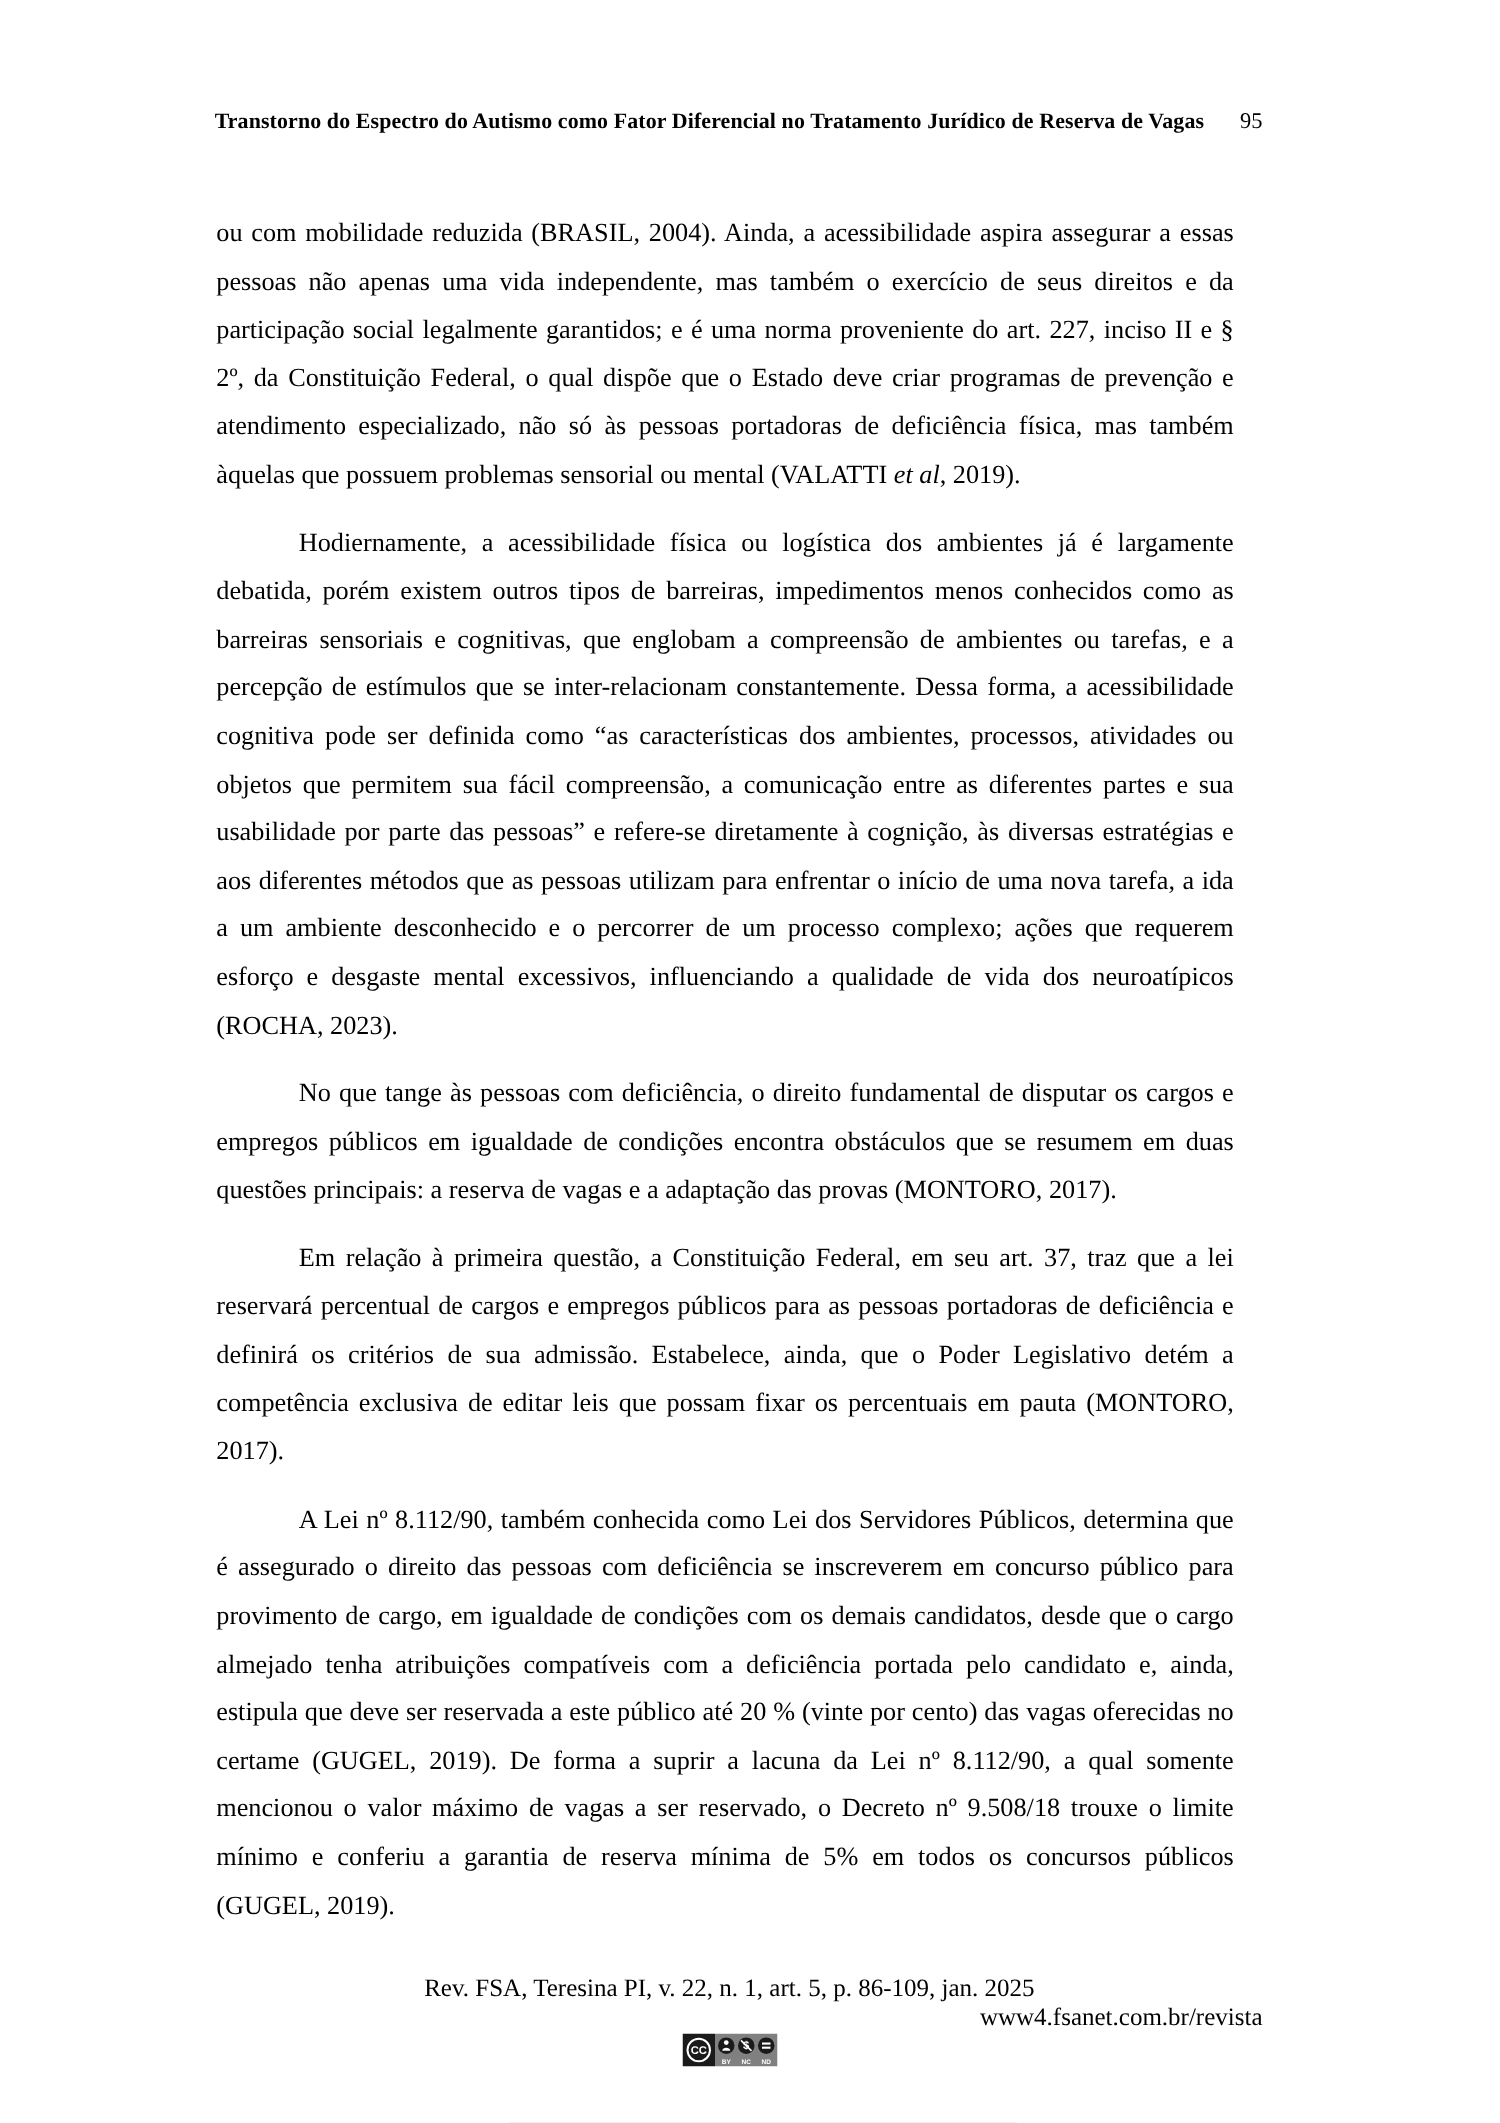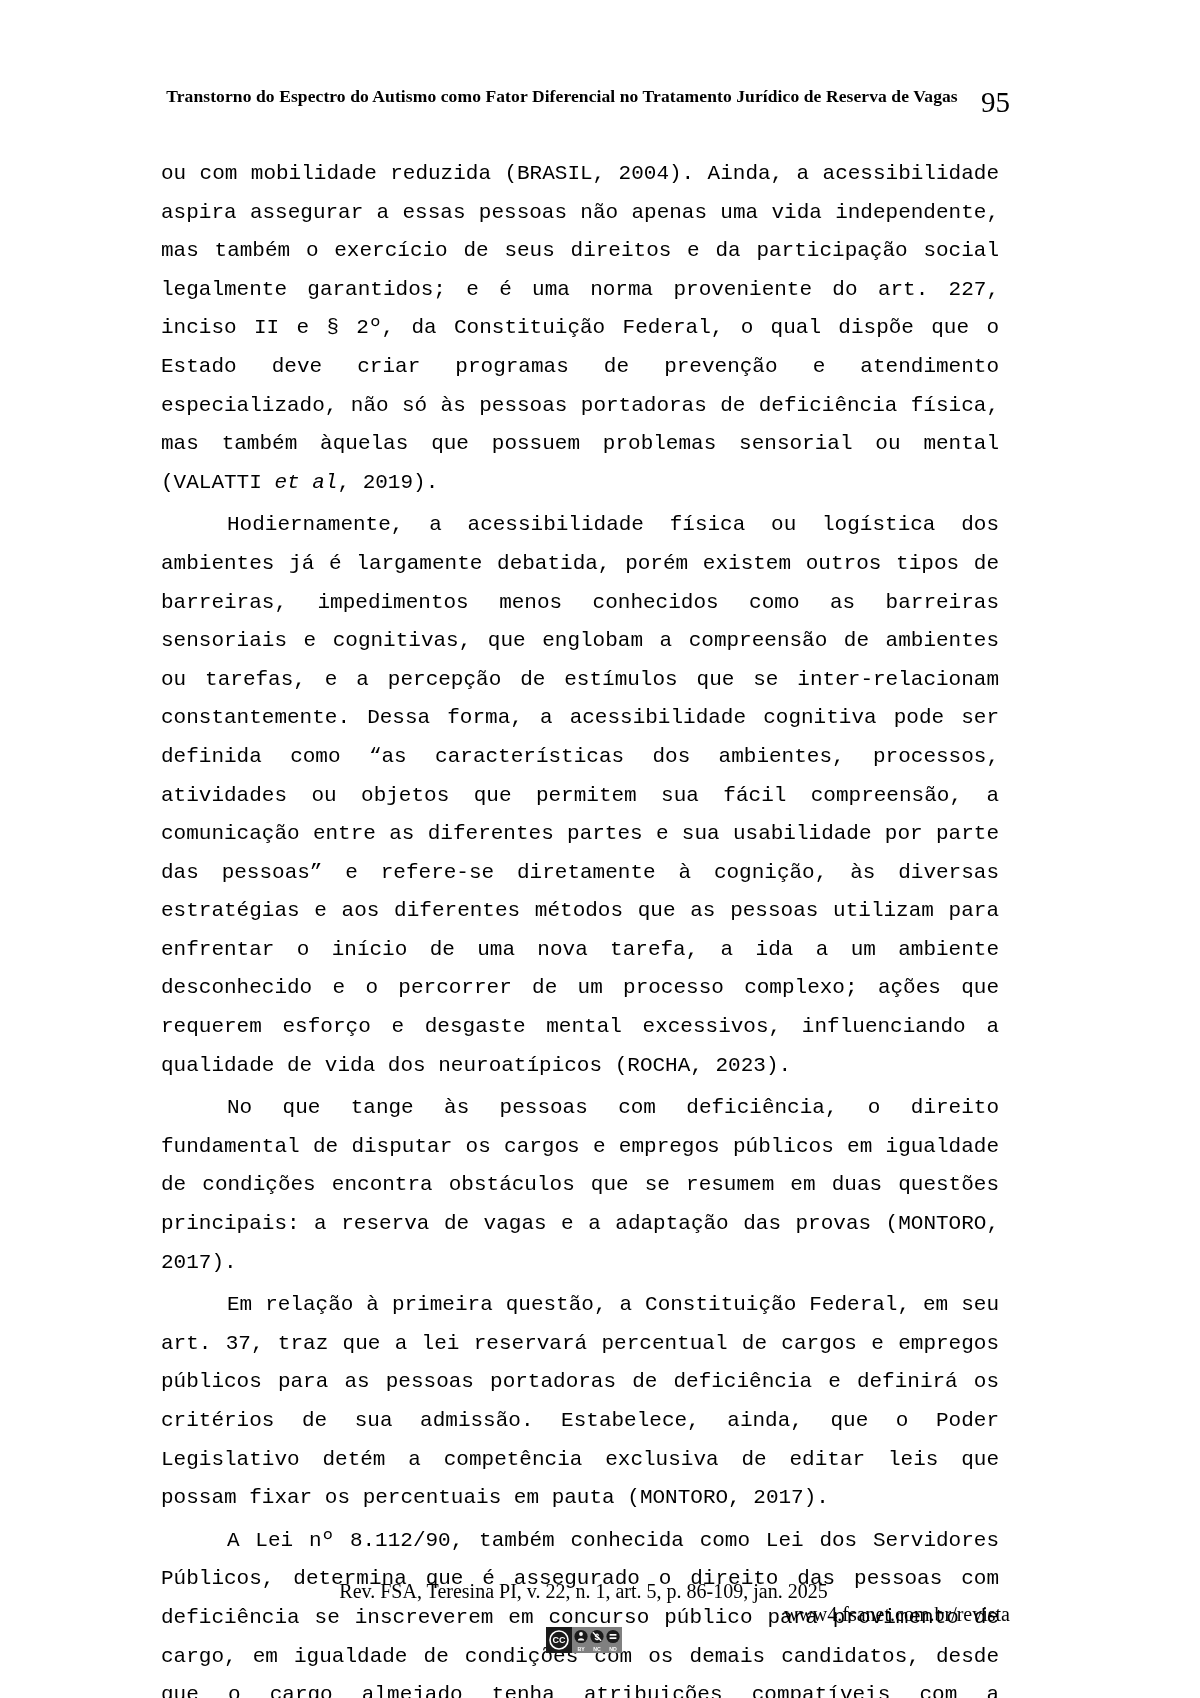--- a/index.html
+++ b/index.html
@@ -12,44 +12,44 @@
     color: #000000;
     font-family: "Liberation Serif", "DejaVu Serif", serif;
     overflow: hidden;
   }
   .header {
     position: absolute;
     top: 86px;
     left: 157px;
     width: 853px;
     display: flex;
-    align-items: flex-start;
+    align-items: center;
   }
   .running-title {
     flex: 1;
     text-align: center;
     font-weight: bold;
     font-size: 17.5px;
     letter-spacing: 0.1px;
   }
   .page-number {
-    font-size: 29px;
+    font-size: 18px;
     margin-left: 14px;
     font-weight: normal;
   }
   .body-text {
     position: absolute;
     top: 151px;
     left: 157px;
     width: 846px;
     font-size: 21px;
     line-height: 38.6px;
     text-align: justify;
   }
-  .para { margin: 4px; font-family: Liberation Mono, monospace; }
+  .para { margin: 16px; }
   .para.indent { text-indent: 66px; }
   .italic { font-style: italic; }
   .footer {
     position: absolute;
     top: 1580px;
     left: 157px;
     width: 853px;
     display: flex;
     align-items: center;
     font-size: 20px;

